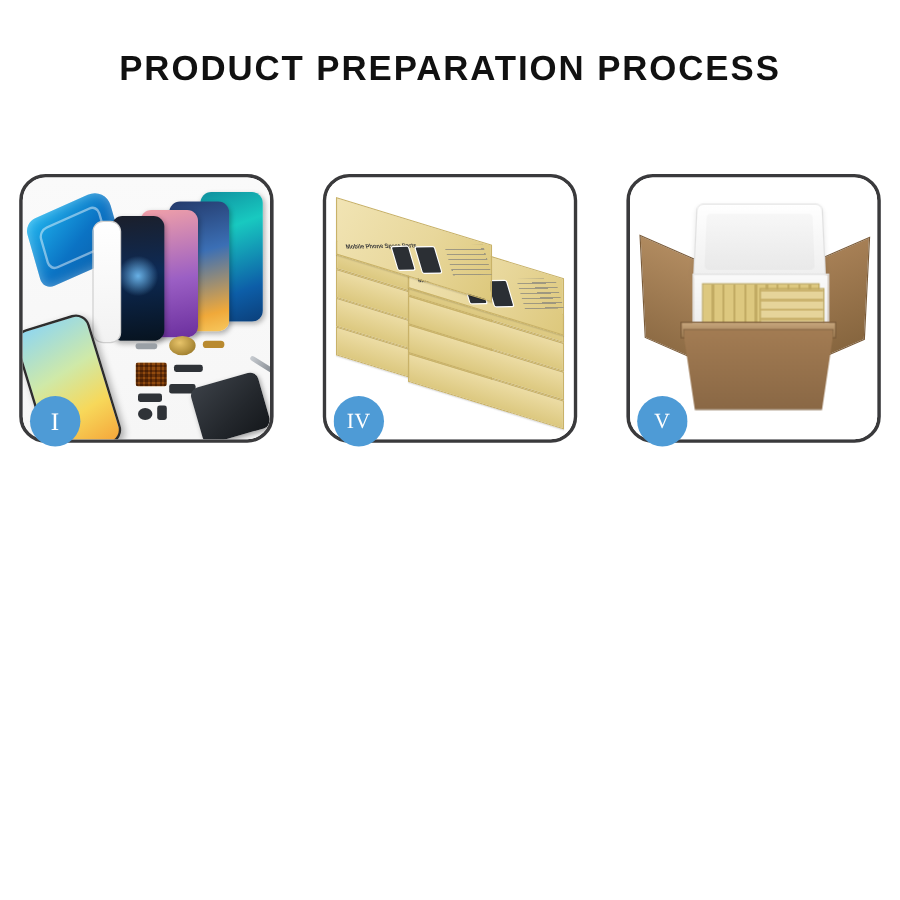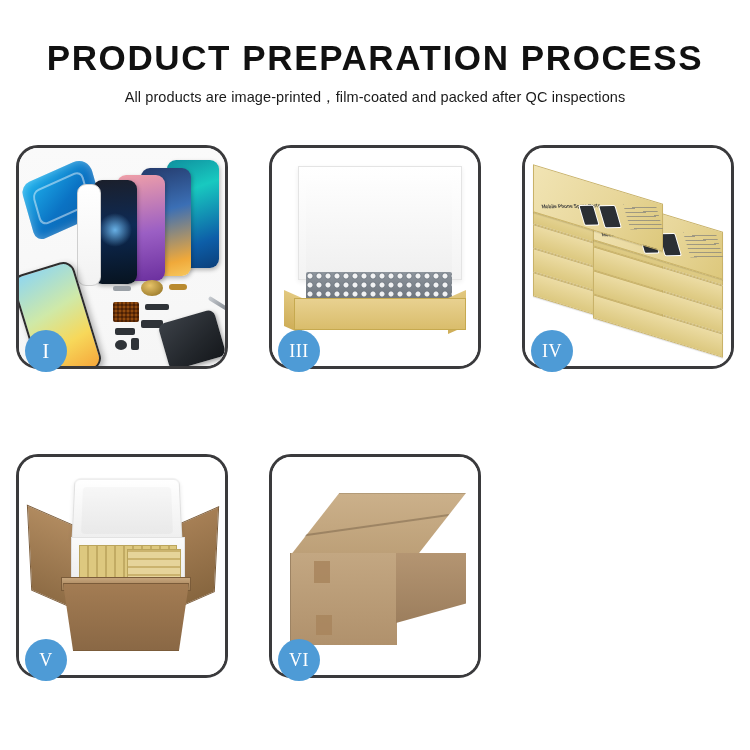--- a/index.html
+++ b/index.html
@@ -26,21 +26,21 @@
   
   .header {
     position: absolute;
     top: 38px;
     left: 0;
     width: 750px;
     text-align: center;
   }
   .title {
     font-family: "Liberation Sans", sans-serif;
-    font-size: 35px;
+    font-size: 29px;
     font-weight: 700;
     letter-spacing: 1.6px;
     color: #111111;
     line-height: 40px;
     margin: 0;
     white-space: nowrap;
   }
   .subtitle {
     font-family: "Liberation Sans", sans-serif;
     font-size: 14.5px;
@@ -361,21 +361,20 @@
     background:#a8855d; opacity:.85;
   }
 </style>
 </head>
 <body>
 
 <div class="page">
 
   <div class="header">
     <h1 class="title">PRODUCT PREPARATION PROCESS</h1>
-    <p class="subtitle">All products are image-printed，film-coated and packed after QC inspections</p>
   </div>
 
   <div class="grid">
 
     <div class="card">
       <div class="card-clip p1">
         <div class="adhesive"></div>
         <div class="phone-fan">
           <div class="pf pf1"></div>
           <div class="pf pf2"></div>
@@ -395,31 +394,20 @@
           <div class="pt" style="left:30px;top:40px;width:22px;height:8px;"></div>
           <div class="pt silver" style="left:2px;top:6px;width:18px;height:5px;"></div>
           <div class="backplate"></div>
           <div class="tweezer"></div>
         </div>
       </div>
       <div class="badge">I</div>
     </div>
 
 
-    <div class="card">
-      <div class="card-clip p3">
-        <div class="box3-lid"></div>
-        <div class="box3-foam"></div>
-        <div class="box3-bubble"></div>
-        <div class="box3-flapL"></div>
-        <div class="box3-flapR"></div>
-        <div class="box3-base"></div>
-      </div>
-      <div class="badge small">III</div>
-    </div>
 
     <div class="card">
       <div class="card-clip p4">
         <div class="stack">
           <div class="sbox" style="left:0;top:50px;transform:skewY(17deg);"></div>
           <div class="sbox" style="left:0;top:74px;transform:skewY(17deg);"></div>
           <div class="sbox" style="left:0;top:98px;transform:skewY(17deg);"></div>
           <div class="sbox" style="left:0;top:122px;transform:skewY(17deg);"></div>
 
           <div class="sbox" style="left:60px;top:72px;transform:skewY(17deg);"></div>
@@ -452,26 +440,15 @@
         <div class="c5-foamlid"></div>
         <div class="c5-foambody"></div>
         <div class="c5-packs"></div>
         <div class="c5-packs2"></div>
         <div class="c5-rim"></div>
         <div class="c5-body"></div>
       </div>
       <div class="badge small">V</div>
     </div>
 
-    <div class="card">
-      <div class="card-clip p6">
-        <div class="c6-top"></div>
-        <div class="c6-seam"></div>
-        <div class="c6-front"></div>
-        <div class="c6-side"></div>
-        <div class="c6-tape1"></div>
-        <div class="c6-tape2"></div>
-      </div>
-      <div class="badge small">VI</div>
-    </div>
 
   </div>
 </div>
 
 </body></html>

